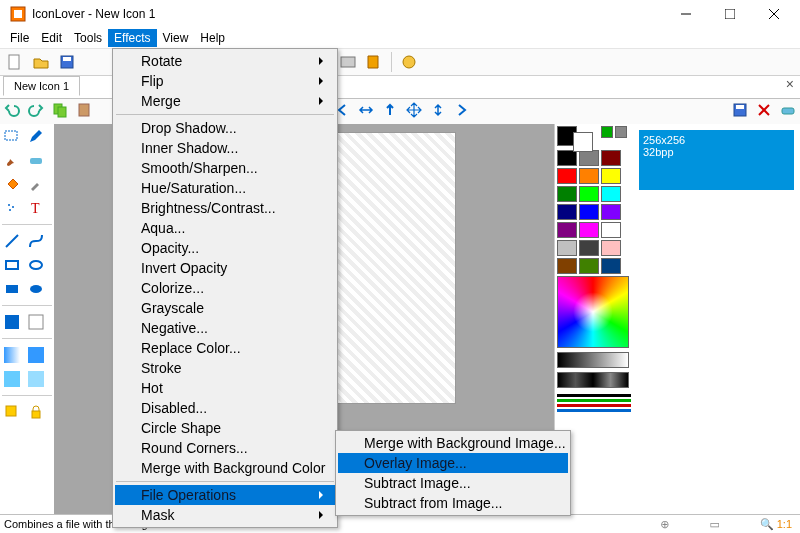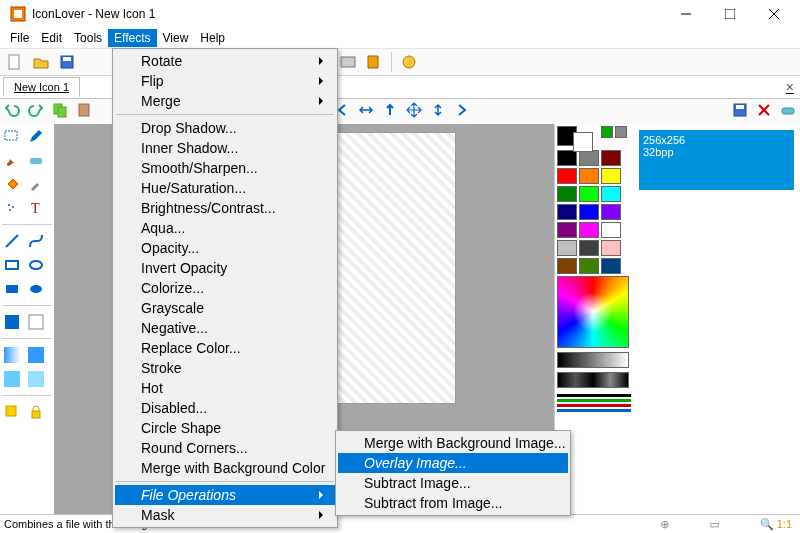--- a/index.html
+++ b/index.html
@@ -8,21 +8,21 @@
   .titlebar .app-icon{width:16px;height:16px;margin:0 6px;}
   .titlebar .title{flex:0 0 auto;font-size:12px;}
   .titlebar .spacer{flex:1;}
   .winbtn{width:44px;height:28px;display:flex;align-items:center;justify-content:center;}
   .menubar{height:20px;display:flex;align-items:center;padding-left:4px;border-bottom:1px solid #e5e5e5;}
   .menubar span{padding:2px 6px;display:inline-block;text-decoration:underline;text-decoration-color:transparent;}
   .menubar span.open{background:#0078d7;color:#fff;}
   .toolbar{height:26px;display:flex;align-items:center;gap:4px;padding-left:4px;border-bottom:1px solid #d0d0d0;background:#fafafa;}
   .toolbar .tsep{width:1px;height:20px;background:#ccc;margin:0 2px;}
   .toolbar .tb{width:20px;height:20px;border:1px solid transparent;display:flex;align-items:center;justify-content:center;}
-  .doctab{height:22px;display:flex;align-items:center;border-bottom:1px solid #c0c0c0;font-size:11px;text-decoration:underline;}
+  .doctab{height:22px;display:flex;align-items:flex-start;border-bottom:1px solid #c0c0c0;font-size:11px;}
   .doctab .tab{padding:3px 10px;border:1px solid #c0c0c0;border-bottom-color:#fff;background:#fff;margin-left:3px;}
   .doctab .close{margin-left:auto;margin-right:6px;font-family:Arial;font-size:14px;color:#555;}
   .secondbar{height:26px;display:flex;align-items:center;gap:4px;padding-left:4px;border-bottom:1px solid #c0c0c0;background:#fafafa;}
   .secondbar .tb{width:20px;height:20px;}
   .workarea{position:absolute;left:0;right:0;top:124px;bottom:18px;display:flex;}
   .lefttools{width:50px;background:#fff;display:flex;flex-wrap:wrap;align-content:flex-start;gap:4px;padding:2px 2px;}
   .lefttools .tool{width:20px;height:20px;display:flex;align-items:center;justify-content:center;}
   .lefttools .hr{width:100%;height:1px;background:#ccc;margin:2px 0;}
   .canvas-outer{flex:1;background:#a6a6a6;position:relative;}
   .artboard{position:absolute;left:230px;top:8px;width:170px;height:270px;background:repeating-linear-gradient(45deg,#eee,#eee 4px,#fff 4px,#fff 8px);border:1px solid #999;}
@@ -35,21 +35,21 @@
   .grad{width:70px;height:70px;border:1px solid #666;margin-top:2px;background:radial-gradient(circle at 50% 50%,#fff,rgba(255,255,255,0) 40%),conic-gradient(red,yellow,lime,cyan,blue,magenta,red);}
   .grays{width:70px;height:14px;margin-top:4px;background:linear-gradient(90deg,#000,#fff);border:1px solid #666;}
   .thumbnail-col{flex:1;background:#fff;padding:6px;}
   .thumb{width:100%;height:60px;background:#0093dd;color:#fff;font-size:11px;padding:4px;box-sizing:border-box;}
   .statusbar{position:absolute;left:0;right:0;bottom:0;height:18px;border-top:1px solid #c0c0c0;font-size:11px;display:flex;align-items:center;padding-left:4px;}
   .statusbar .seg{margin-left:auto;display:flex;gap:40px;padding-right:8px;color:#888;}
   
   .menu{position:absolute;background:#f0f0f0;border:1px solid #a0a0a0;box-shadow:2px 2px 4px rgba(0,0,0,.25);padding:2px;z-index:50;}
   .menu .mi{height:20px;display:flex;align-items:center;padding:0 24px 0 26px;white-space:nowrap;position:relative;font-size:14px;}
   .menu .mi.sub::after{content:"";position:absolute;right:8px;top:6px;border:4px solid transparent;border-left-color:#000;}
-  .menu .mi.hi{background:#0078d7;color:#ffffff;font-style:italic;}
+  .menu .mi.hi{background:#0078d7;color:#0f172a;}
   .menu .mi.hi.sub::after{border-left-color:#fff;}
   .menu .sep{height:1px;background:#c0c0c0;margin:3px 1px;}
   svg{display:block;}
 </style>
 </head>
 <body>
 
 <div class="titlebar">
   <span class="app-icon">
     <svg width="16" height="16">

